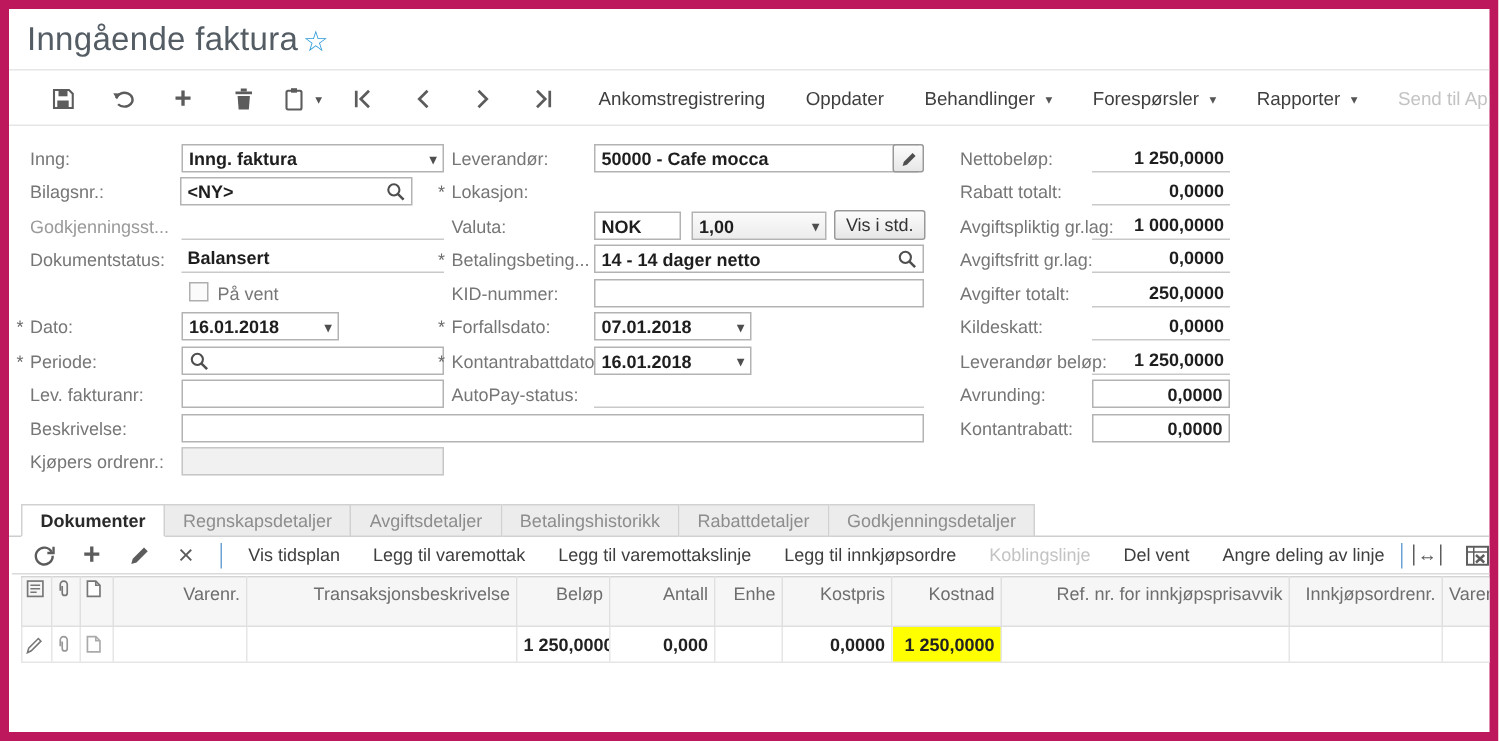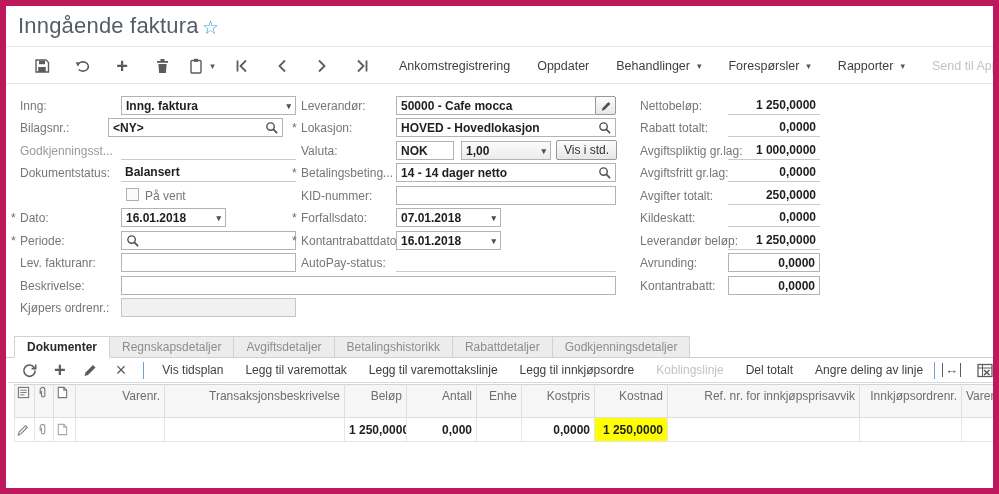--- a/index.html
+++ b/index.html
@@ -141,21 +141,21 @@
   </div>
   <div class="hline" style="top:77px"></div>
 
   <span class="lbl" style="left:14px;top:93px">Inng:</span>
   <div class="box" style="left:115px;top:90px;width:175px">
     <span class="val">Inng. faktura</span>
     <span class="caret2">▾</span>
   </div>
 
   <span class="lbl" style="left:14px;top:115px">Bilagsnr.:</span>
-  <div class="box" style="left:102px;top:112px;width:175px">
+  <div class="box" style="left:114px;top:112px;width:155px">
     <span class="val">&lt;NY&gt;</span>
     <svg class="ic" width="13" height="13" viewBox="0 0 14 14">
         <circle cx="6" cy="6" r="4" fill="none" stroke="#4e4e4e" stroke-width="1.5"></circle>
         <line x1="9" y1="9" x2="13" y2="13" stroke="#4e4e4e" stroke-width="1.8"></line>
       </svg>
   </div>
 
   <span class="lbl" style="left:14px;top:138px;color:#9a9a9a">Godkjenningsst...</span>
   <div class="ro" style="left:115px;top:135px;width:175px"></div>
 
@@ -201,27 +201,20 @@
     <span class="val">50000 - Cafe mocca</span>
   </div>
   <div class="editbtn" style="left:589px;top:90px">
     <svg class="ic" width="12" height="12" viewBox="0 0 14 14">
         <path d="M2 12.5l1-3.3 6.8-6.8 2.3 2.3-6.8 6.8z" fill="#4e4e4e"></path>
       </svg>
   </div>
 
   <span class="ast" style="left:286px;top:115px">*</span>
   <span class="lbl" style="left:295px;top:115px">Lokasjon:</span>
-  <div class="box" style="left:390px;top:112px;width:220px">
-    <span class="val">HOVED - Hovedlokasjon</span>
-    <svg class="ic" width="13" height="13" viewBox="0 0 14 14">
-        <circle cx="6" cy="6" r="4" fill="none" stroke="#4e4e4e" stroke-width="1.5"></circle>
-        <line x1="9" y1="9" x2="13" y2="13" stroke="#4e4e4e" stroke-width="1.8"></line>
-      </svg>
-  </div>
 
   <span class="lbl" style="left:295px;top:138px">Valuta:</span>
   <div class="box" style="left:390px;top:135px;width:58px">
     <span class="val">NOK</span>
   </div>
   <div class="box" style="left:455px;top:135px;width:90px;background:linear-gradient(#fbfbfb,#ececec)">
     <span class="val">1,00</span>
     <span class="caret2">▾</span>
   </div>
   <div class="btn" style="left:550px;top:134px;width:61px">Vis i std.</div>
@@ -316,21 +309,21 @@
     </div>
     <div class="gtb-icon">
       <span class="glyph" style="font-size:18px;font-weight:normal">×</span>
     </div>
     <div class="vdiv"></div>
     <span class="gtb-action">Vis tidsplan</span>
     <span class="gtb-action">Legg til varemottak</span>
     <span class="gtb-action">Legg til varemottakslinje</span>
     <span class="gtb-action">Legg til innkjøpsordre</span>
     <span class="gtb-action dis">Koblingslinje</span>
-    <span class="gtb-action">Del totalt</span>
+    <span class="gtb-action">Del vent</span>
     <span class="gtb-action">Angre deling av linje</span>
     <div class="vdiv" style="margin-left:auto"></div>
     <span class="fitw">
         <span>↔</span>
       </span>
     <span class="excel">
       <svg class="ic" width="16" height="15" viewBox="0 0 16 15">
           <rect x="1" y="1.5" width="14" height="12" fill="#fff" stroke="#5c5c5c" stroke-width="1.3"></rect>
           <line x1="1" y1="5" x2="15" y2="5" stroke="#5c5c5c"></line>
           <line x1="5.5" y1="1.5" x2="5.5" y2="13.5" stroke="#5c5c5c"></line>

